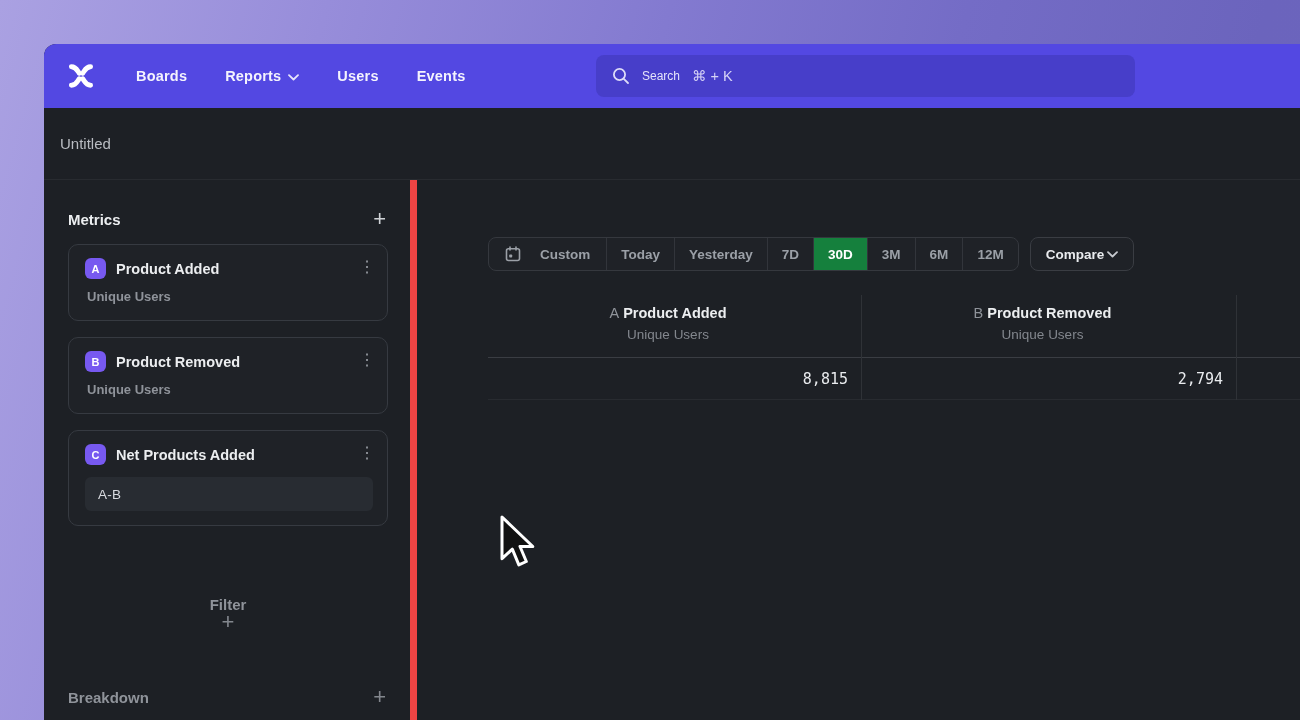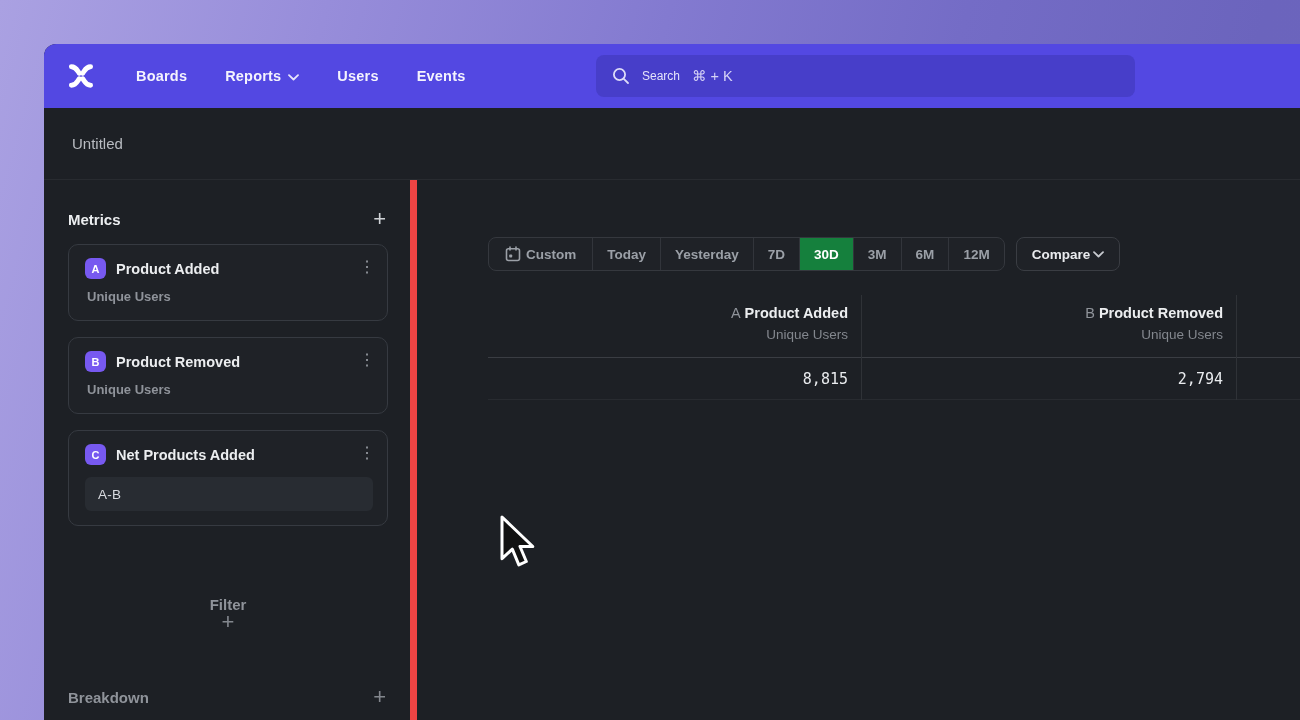--- a/index.html
+++ b/index.html
@@ -27,21 +27,21 @@
   .searchbar {
     position:absolute; left:552px; top:11px; width:539px; height:42px;
     background:#473ec9; border-radius:8px; display:flex; align-items:center;
     padding-left:16px; gap:12px;
   }
   .searchbar .s-text { color:#e4e2fa; font-size:12px; }
   .searchbar .s-short { color:#d6d3f6; font-size:14.5px; }
   
   .doc-header {
     height:72px; flex:0 0 72px; display:flex; align-items:center;
-    padding-left:28px; border-bottom:1px solid #282b30; background:#1d2025;
+    padding-left:16px; border-bottom:1px solid #282b30; background:#1d2025;
   }
   .doc-title { color:#b9bcc2; font-size:15px; font-weight:400; }
   
   .app-body { flex:1; display:flex; min-height:0; }
   .sidebar { width:373px; flex:0 0 373px; border-right:7px solid #ef4444; padding:30px 22px 0 24px; }
   .section-row { display:flex; align-items:center; justify-content:space-between; }
   .section-label { color:#eceef0; font-size:15px; font-weight:700; }
   .section-label.dim { color:#8f939a; font-weight:700; }
   .plus-btn { color:#cfd2d6; font-size:22px; font-weight:300; line-height:18px; cursor:default; padding:0 2px; }
   .plus-btn.dim { color:#83878e; }
@@ -72,34 +72,34 @@
   .toolbar { display:flex; align-items:center; }
   .seg-control {
     display:flex; align-items:stretch; height:34px;
     border:1px solid #35383e; border-radius:8px; overflow:hidden; background:#1f2227;
   }
   .seg {
     display:flex; align-items:center; padding:0 14px;
     color:#9ba0a7; font-size:13.5px; font-weight:700; cursor:default;
     border-left:1px solid #32353b; white-space:nowrap;
   }
-  .seg:first-child { border-left:none; padding:0 16px; gap:5px; }
+  .seg:first-child { border-left:none; padding:0 16px; gap:19px; }
   .seg.active { background:#15803d; color:#ffffff; }
   .compare-btn {
     margin-left:11px; height:34px; border:1px solid #3a3d43; border-radius:8px;
     display:flex; align-items:center; gap:3px; padding:0 15px;
     color:#e9ebee; font-size:13.5px; font-weight:700; background:#1f2227; cursor:default;
   }
   
   .metric-table { margin-top:24px; display:flex; }
   .mt-col { width:374px; flex:0 0 374px; border-right:1px solid #2f3237; }
   .mt-col.col-b { width:375px; flex:0 0 375px; }
   .mt-col.col-c { flex:1 1 auto; border-right:none; }
   .mt-head {
-    height:63px; text-align:right; padding:7px 13px 0 0;
+    height:63px; text-align:center; padding:7px 13px 0 0;
     border-bottom:1px solid #3a3d43;
   }
   .mt-title { font-size:14.5px; color:#eceef0; font-weight:700; line-height:22px; }
   .mt-title .mt-letter { color:#8f939a; font-weight:400; margin-right:4px; }
   .mt-sub { font-size:13.5px; color:#83878e; line-height:21px; }
   .mt-val {
     height:42px; display:flex; align-items:center; justify-content:flex-end;
     padding-right:13px; border-bottom:1px solid #282b30;
     font-family:"DejaVu Sans Mono", monospace; font-size:15px; color:#e9ebee;
   }

